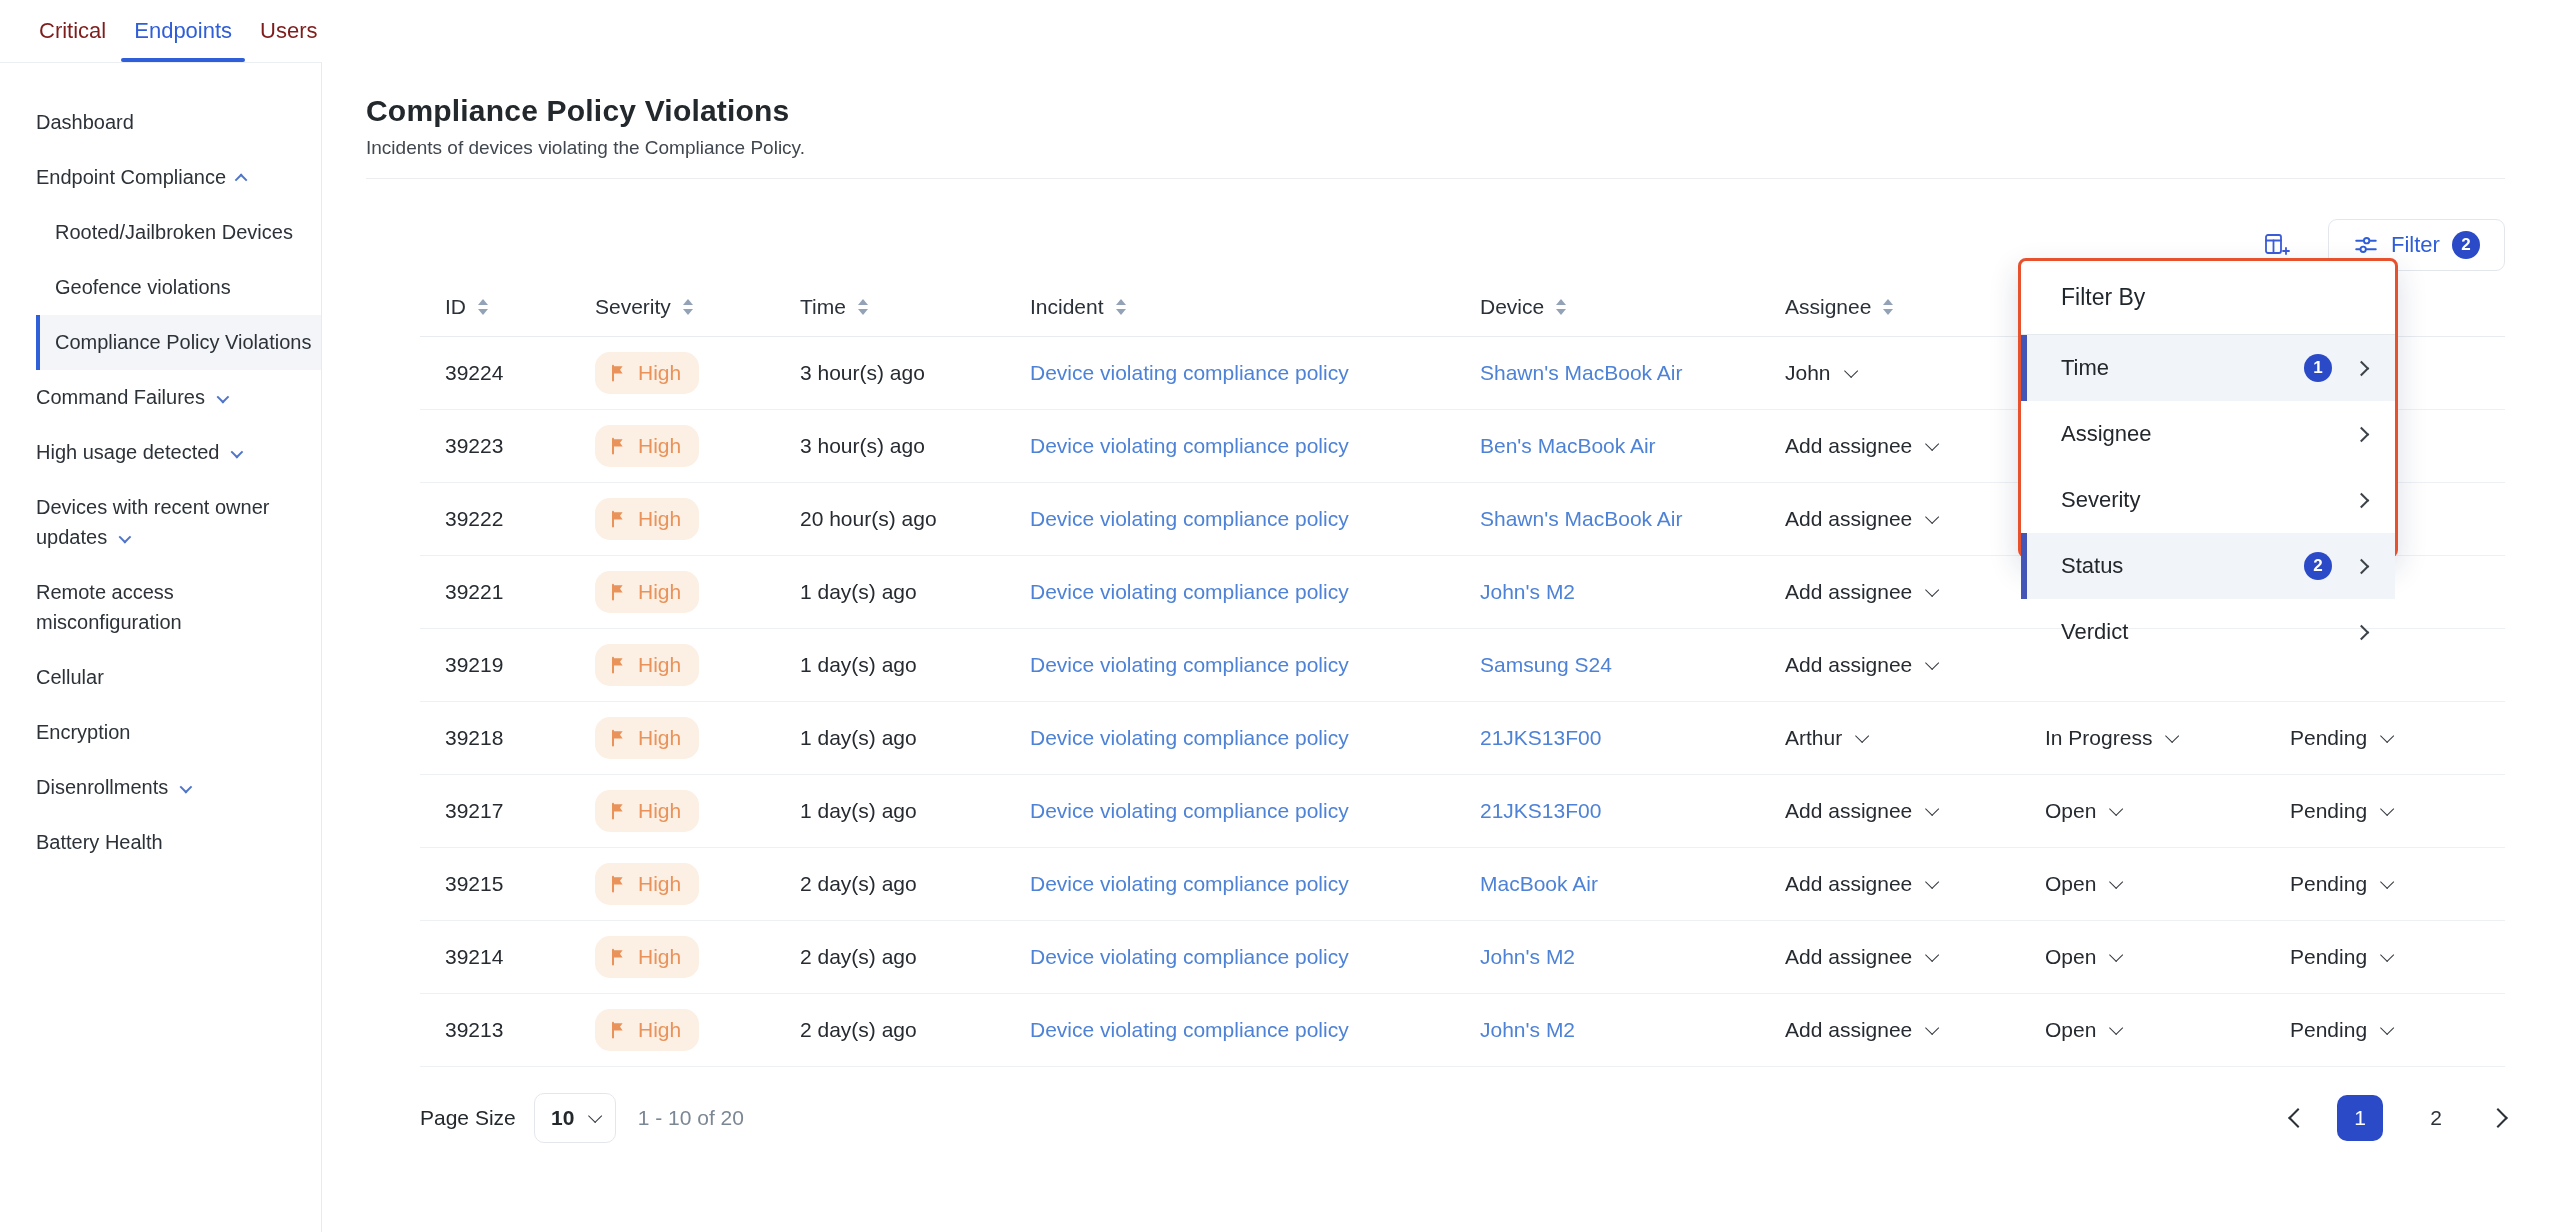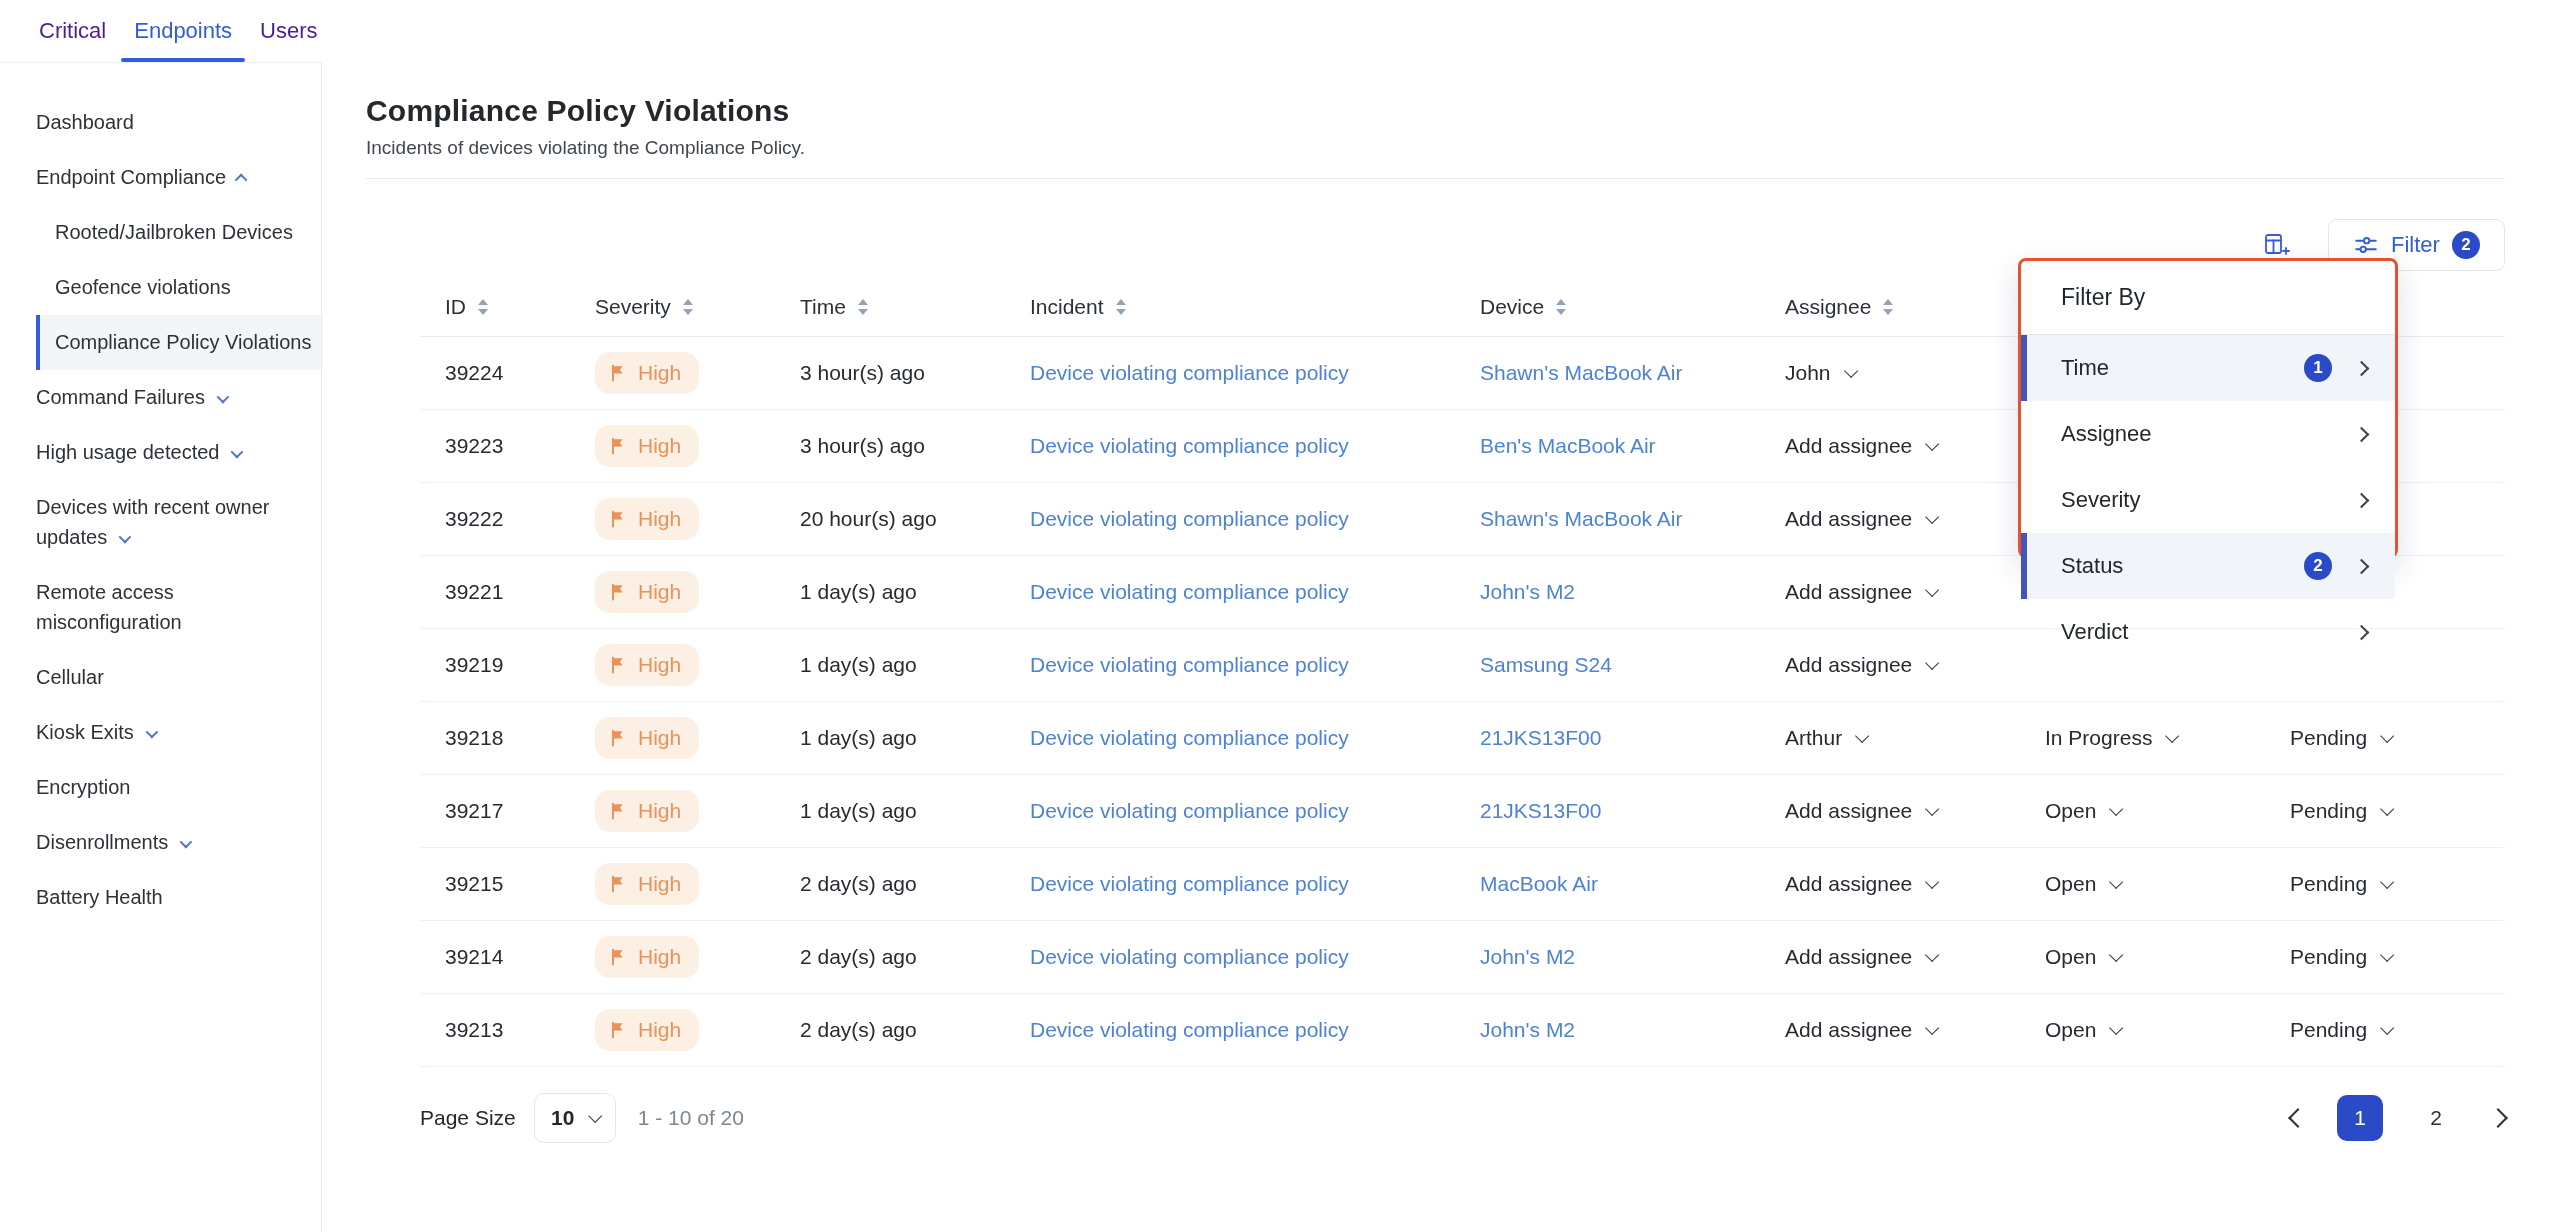--- a/index.html
+++ b/index.html
@@ -3,21 +3,21 @@
 <meta charset="utf-8">
 <style>
   * { margin:0; padding:0; box-sizing:border-box; }
   html,body { width:2560px; height:1232px; background:#ffffff; overflow:hidden;
     font-family:"Liberation Sans", sans-serif; color:#23282d; }
   body { position:relative; }
 
   
   .topbar { height:62px; display:flex; align-items:stretch; padding-left:26px; background:#fff; }
   .tab { display:flex; align-items:center; padding:0 13px; margin-right:2px; font-size:22px;
-    color:#4c1d95; cursor:pointer; position:relative; }
+    color:#7f1d1d; cursor:pointer; position:relative; }
   .tab.active { color:#2f5ed8; }
   .tab.active::after { content:""; position:absolute; left:0; right:0; bottom:0; height:4px;
     background:#2f5ed8; border-radius:3px; }
 
   
   .layout { display:flex; height:1170px; }
   .sidebar { width:322px; flex:0 0 322px; border-right:1px solid #e7eaee; border-top:1px solid #eceff2;
     padding-top:32px; font-size:20px; color:#2c3238; }
   .side-item { margin-left:36px; padding:12px 2px 13px 0; line-height:30px; cursor:pointer; }
   .side-item.sub { padding-left:19px; }
@@ -150,23 +150,20 @@
       </div>
 
       <div class="side-item">
         <span>Remote access misconfiguration</span>
       </div>
 
       <div class="side-item">
         <span>Cellular</span>
       </div>
 
-      <div class="side-item">
-        <span>Kiosk Exits</span><span class="side-chev down"></span>
-      </div>
 
       <div class="side-item">
         <span>Encryption</span>
       </div>
 
       <div class="side-item">
         <span>Disenrollments</span><span class="side-chev down"></span>
       </div>
 
       <div class="side-item">

